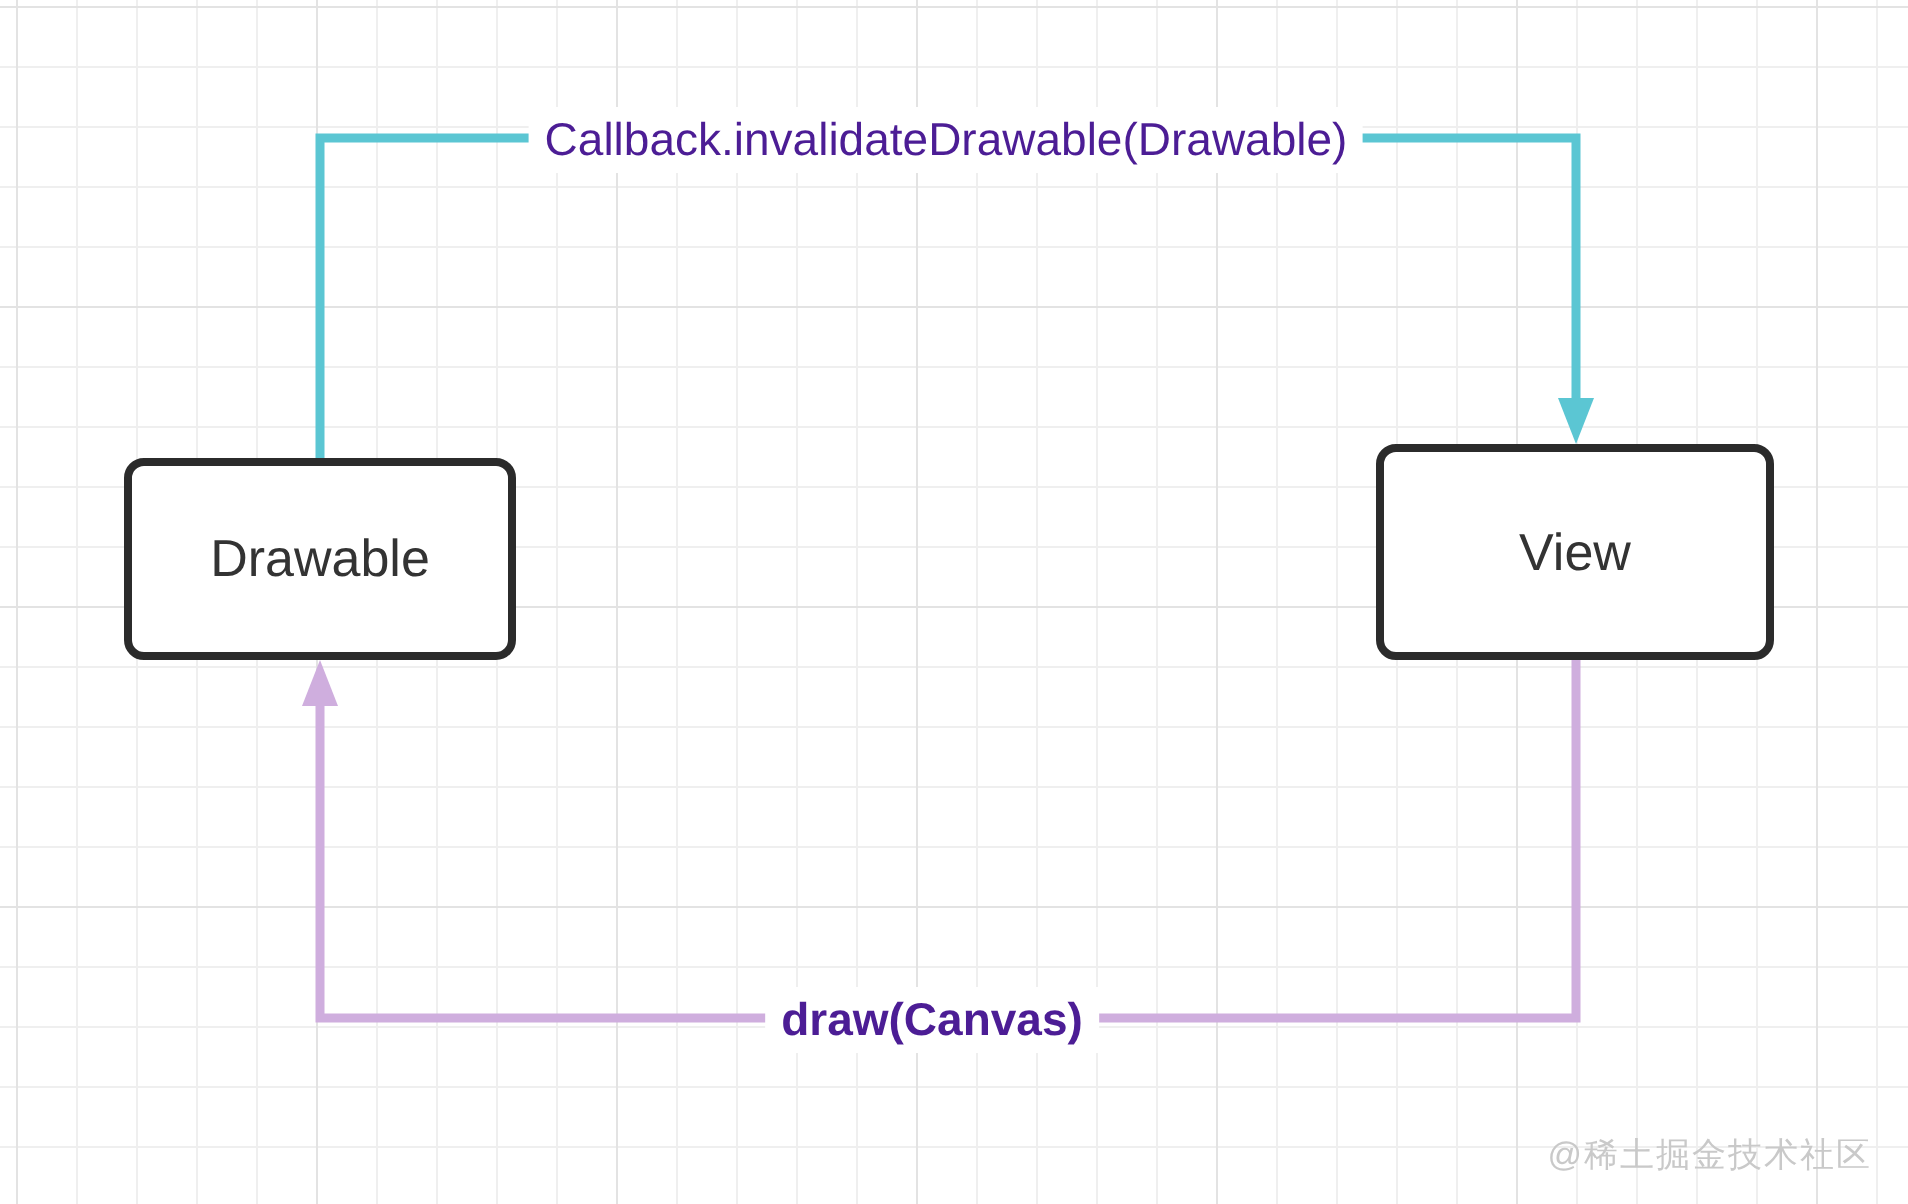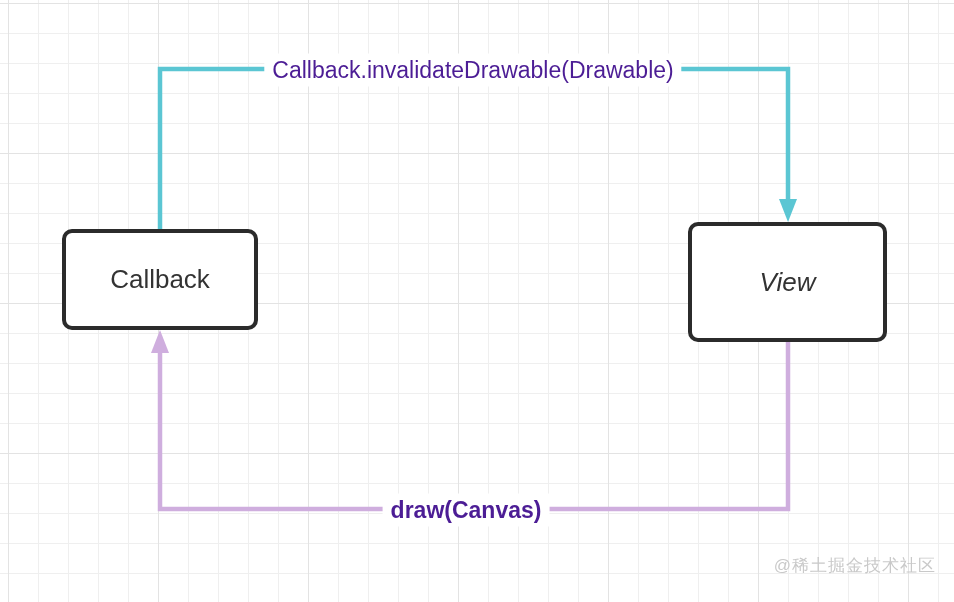--- a/index.html
+++ b/index.html
@@ -49,22 +49,21 @@
   .node-drawable {
     left: 62px;
     top: 229px;
     width: 196px;
     height: 101px;
   }
   .node-view {
     left: 688px;
     top: 222px;
     width: 199px;
-    height: 120px;
-    font-style: italic;
+    height: 108px;
   }
   .edge-label {
     position: absolute;
     z-index: 3;
     transform: translate(-50%, -50%);
     background: #ffffff;
     padding: 3px 8px;
     font-size: 23px;
     color: #4c1d95;
     white-space: nowrap;
@@ -74,41 +73,41 @@
     top: 70px;
   }
   .edge-label-bottom {
     left: 466px;
     top: 510px;
     font-weight: bold;
   }
   .watermark {
     position: absolute;
     right: 18px;
-    bottom: 25px;
+    bottom: 13px;
     z-index: 3;
     font-size: 17px;
     letter-spacing: 1px;
     color: #c9c9c9;
   }
 </style>
 </head>
 <body>
 
 <div class="canvas">
 
   <svg class="edges" width="954" height="602" viewBox="0 0 954 602" xmlns="http://www.w3.org/2000/svg">
     <path class="edge-line" d="M160 229 L160 69 L788 69 L788 200" stroke="#5bc6d3"></path>
     <polygon points="788,222 779,199 797,199" fill="#5bc6d3"></polygon>
     <path class="edge-line" d="M788 322 L788 509 L160 509 L160 352" stroke="#cfaede"></path>
     <polygon points="160,330 151,353 169,353" fill="#cfaede"></polygon>
   </svg>
 
   <div class="node node-drawable">
-    <span>Callback</span>
+    <span>Drawable</span>
   </div>
 
   <div class="node node-view">
     <span>View</span>
   </div>
 
   <div class="edge-label edge-label-top">Callback.invalidateDrawable(Drawable)</div>
 
   <div class="edge-label edge-label-bottom">draw(Canvas)</div>
 

